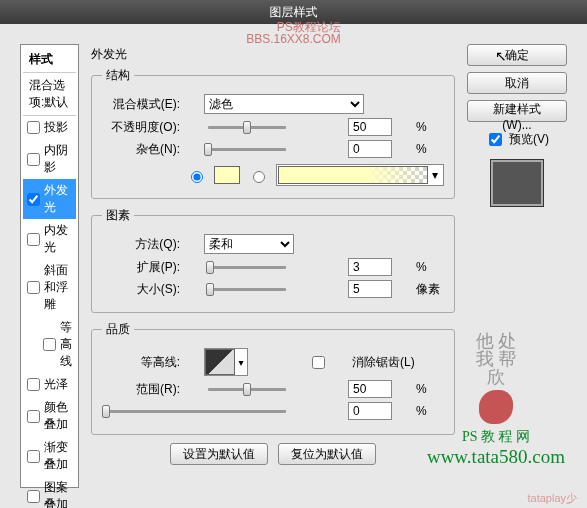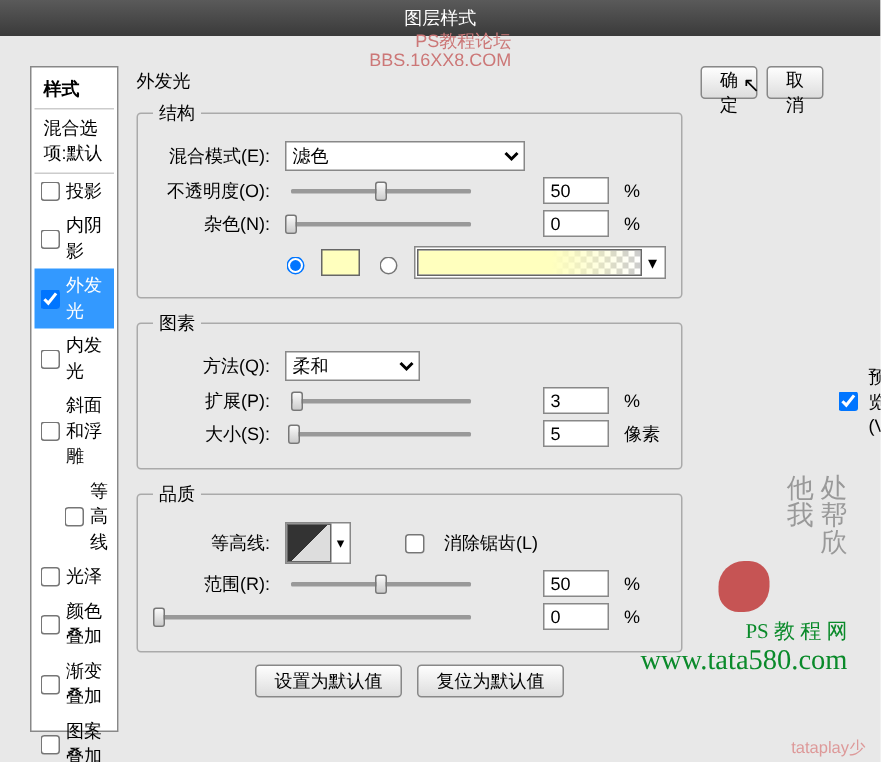--- a/index.html
+++ b/index.html
@@ -13,45 +13,45 @@
 .styles-sub { padding: 4px 6px; border-bottom: 1px solid #ccc; }
 .style-item { display: flex; align-items: center; padding: 3px 4px; gap: 4px; cursor: pointer; }
 .style-item.indent { padding-left: 20px; }
 .style-item.selected { background: #3399ff; color: #fff; }
 .style-item input[type=checkbox] { margin: 0; width: 13px; height: 13px; }
 .main { flex: 1; display: flex; gap: 8px; }
 .settings { flex: 1; background: #e8e8e8; }
 .section-title { padding: 2px 4px 4px; }
 fieldset { border: 1px solid #aaa; border-radius: 3px; margin: 0 4px 8px; padding: 6px 10px 10px; }
 legend { padding: 0 4px; }
-.row { display: flex; align-items: center; margin: 4px 0; gap: 10px; }
+.row { display: flex; align-items: center; margin: 4px 0; gap: 24px; }
 .row label { width: 78px; text-align: right; }
 .nowide label { width: 78px; }
 select { height: 20px; border: 1px solid #888; background: #fff; }
 .wide { width: 160px; }
 .slider { flex: 1; height: 3px; background: #999; position: relative; border-radius: 1px; margin: 0 4px; }
 .thumb { position: absolute; top: -5px; width: 8px; height: 13px; background: linear-gradient(#fafafa,#ccc); border: 1px solid #777; border-radius: 2px; transform: translateX(-50%); }
 .numbox { width: 44px; height: 18px; border: 1px solid #888; background: #fff; text-align: left; padding: 0 4px; margin-left: 34px; }
 .unit { width: 28px; }
 .colorrow { display: flex; align-items: center; gap: 8px; margin: 6px 0 2px 84px; }
 .radio { width: 12px; height: 12px; }
 .swatch { width: 26px; height: 18px; border: 1px solid #666; background: #ffffbe; }
 .gradient { width: 150px; height: 18px; border: 1px solid #666; background: linear-gradient(to right, #ffffbe 0%, #ffffbe 60%, rgba(255,255,190,0) 100%), repeating-conic-gradient(#ccc 0 25%, #fff 0 50%) 0/8px 8px; display:inline-block; }
 .grad-wrap { display:flex; align-items:center; border:1px solid #888; background:#fff; padding:1px; }
 .grad-arrow { width:14px; text-align:center; }
 .contour { width: 30px; height: 26px; border: 1px solid #666; background: linear-gradient(135deg,#333 50%,#ddd 50.5%); display:inline-block; }
 .contour-wrap { display:flex; align-items:center; border:1px solid #888; background:#fff; }
 .contour-arrow { width:12px; text-align:center; font-size:10px; }
 .btnrow { display:flex; gap:10px; justify-content:center; margin-top:4px; }
 button.ps { height: 22px; background: linear-gradient(#fefefe,#ddd); border: 1px solid #888; border-radius: 3px; padding: 0 12px; cursor: pointer; }
-.rightcol { width: 100px; display:flex; flex-direction:row; gap:6px; align-items:stretch; }
+.rightcol { width: 100px; display:flex; flex-direction:column; gap:6px; align-items:stretch; }
 .rightcol button.ps { width: 100%; }
 .preview-chk { display:flex; align-items:center; gap:4px; justify-content:center; margin-top:2px;}
 .preview-box { width: 54px; height: 48px; background:#555; border:1px solid #333; box-shadow: inset 0 0 0 2px #aaa; margin: 4px auto; }
-.watermark { position:absolute; right:22px; bottom:56px; text-align:right; pointer-events:none; }
+.watermark { position:absolute; right:22px; bottom:40px; text-align:center; pointer-events:none; }
 .wm-cal { color:#999; font-family: cursive; font-size:18px; line-height:1; }
 .wm-red { width:34px; height:34px; background:#c03a3a; border-radius:50% 40% 50% 40%; margin:4px auto; opacity:.85;}
 .wm-green { color:#0a8a2a; font-family: "Comic Sans MS", cursive; font-size:14px; }
 .wm-url { color:#0a8a2a; font-family: "Comic Sans MS", cursive; font-size:19px; }
 .footer-wm { position:absolute; right:10px; bottom:2px; color:#d99; font-size:11px; }
 .cursor { position:absolute; left:495px; top:48px; pointer-events:none; font-size:14px; color:#000;}
 </style>
 </head>
 <body>
 
@@ -206,20 +206,21 @@
 
         <div class="btnrow">
           <button class="ps">设置为默认值</button>
           <button class="ps">复位为默认值</button>
         </div>
       </div>
 
       <div class="rightcol">
         <button class="ps">确定</button>
         <button class="ps">取消</button>
+        <button class="ps">新建样式(W)...</button>
         <div class="preview-chk">
           <input type="checkbox" checked="" style="">
           <span>预览(V)</span>
         </div>
         <div class="preview-box"></div>
       </div>
     </div>
   </div>
 
   <div class="cursor">↖</div>

